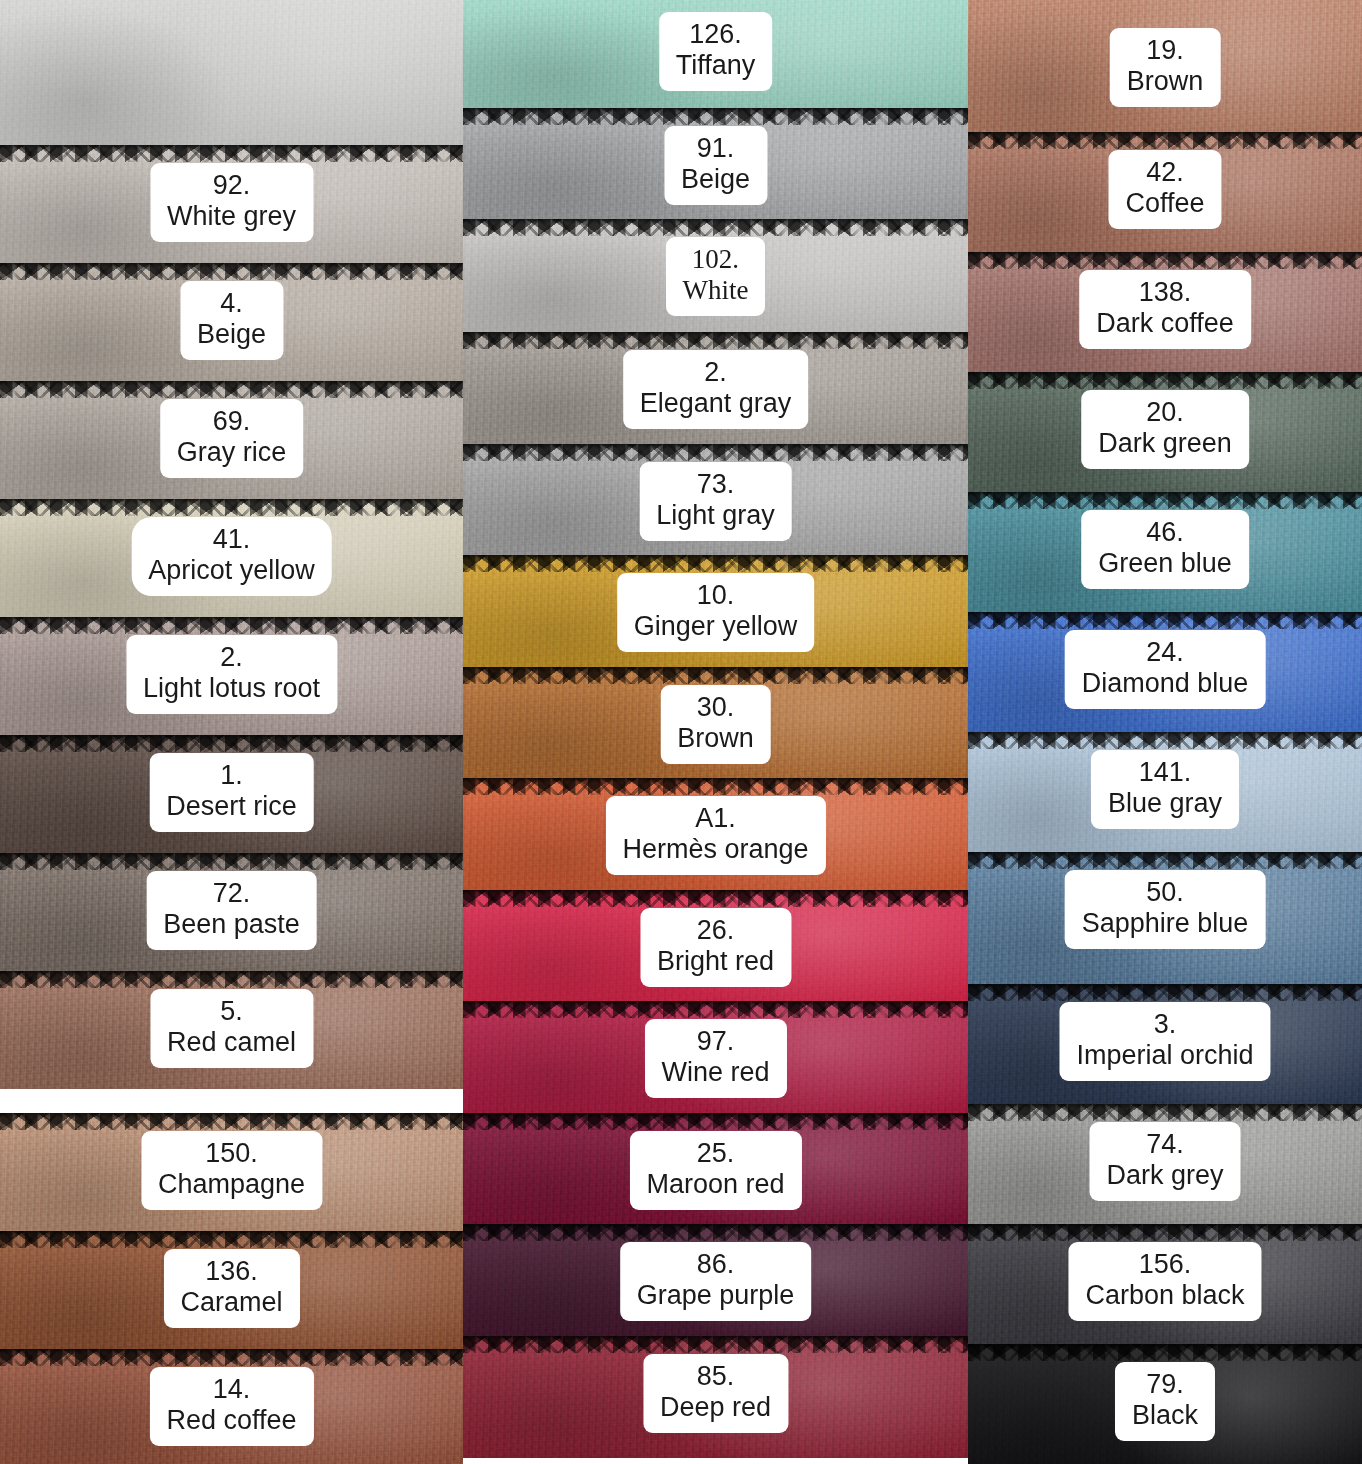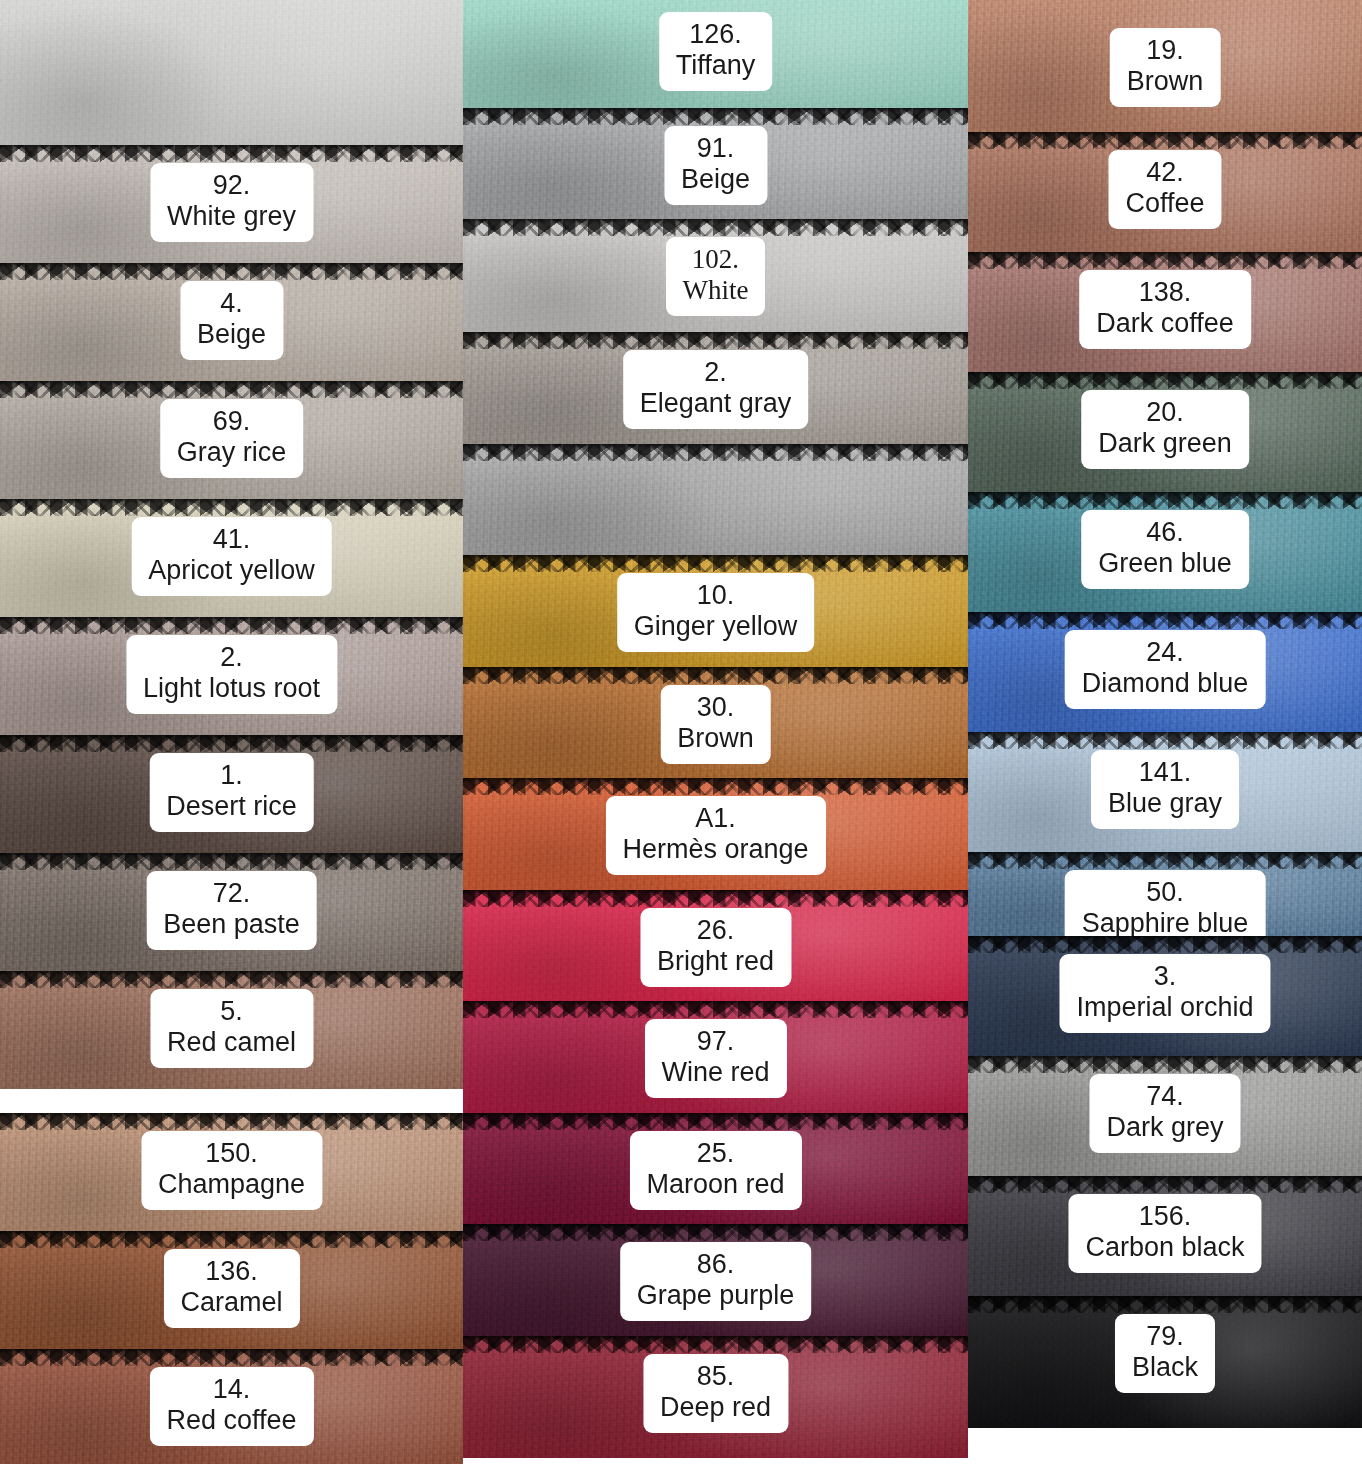--- a/index.html
+++ b/index.html
@@ -156,21 +156,21 @@
         </div>
       </div>
       <div class="swatch" style="height: 118px; background: rgb(213, 207, 185);">
         <div class="tex"></div>
         <div class="sheen"></div>
         <div class="pink-edge">
           <div class="darkline"></div>
           <div class="teeth"></div>
           <div class="zig"></div>
         </div>
-        <div class="label" style="top: 18px;">
+        <div class="label" style="top: 18px; border-radius: 20px;">
           <span class="code">41.</span>
           <span class="cname">Apricot yellow</span>
         </div>
       </div>
       <div class="swatch" style="height: 118px; background: rgb(171, 155, 150);">
         <div class="tex"></div>
         <div class="sheen"></div>
         <div class="pink-edge">
           <div class="darkline"></div>
           <div class="teeth"></div>
@@ -309,20 +309,24 @@
         </div>
       </div>
       <div class="swatch" style="height: 111px; background: rgb(168, 168, 168);">
         <div class="tex"></div>
         <div class="sheen"></div>
         <div class="pink-edge">
           <div class="darkline"></div>
           <div class="teeth"></div>
           <div class="zig"></div>
         </div>
+        <div class="label" style="top: 18px;">
+          <span class="code">73.</span>
+          <span class="cname">Light gray</span>
+        </div>
       </div>
       <div class="swatch" style="height: 112px; background: rgb(204, 154, 42);">
         <div class="tex"></div>
         <div class="sheen"></div>
         <div class="pink-edge">
           <div class="darkline"></div>
           <div class="teeth"></div>
           <div class="zig"></div>
         </div>
         <div class="label" style="top: 18px;">
@@ -502,21 +506,21 @@
         <div class="pink-edge">
           <div class="darkline"></div>
           <div class="teeth"></div>
           <div class="zig"></div>
         </div>
         <div class="label" style="top: 18px;">
           <span class="code">141.</span>
           <span class="cname">Blue gray</span>
         </div>
       </div>
-      <div class="swatch" style="height: 84px; background: rgb(91, 126, 158);">
+      <div class="swatch" style="height: 132px; background: rgb(91, 126, 158);">
         <div class="tex"></div>
         <div class="sheen"></div>
         <div class="pink-edge">
           <div class="darkline"></div>
           <div class="teeth"></div>
           <div class="zig"></div>
         </div>
         <div class="label" style="top: 18px;">
           <span class="code">50.</span>
           <span class="cname">Sapphire blue</span>

